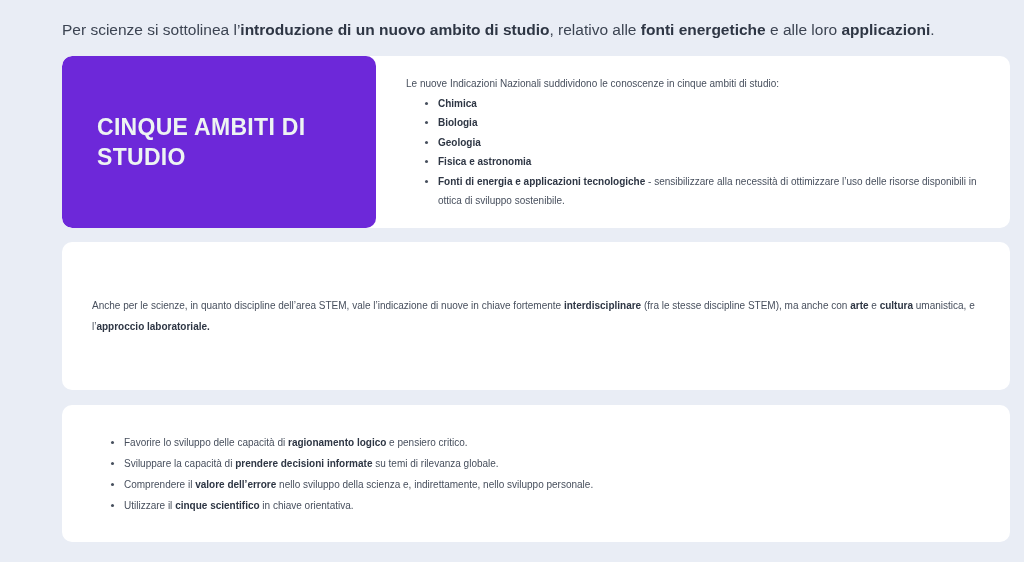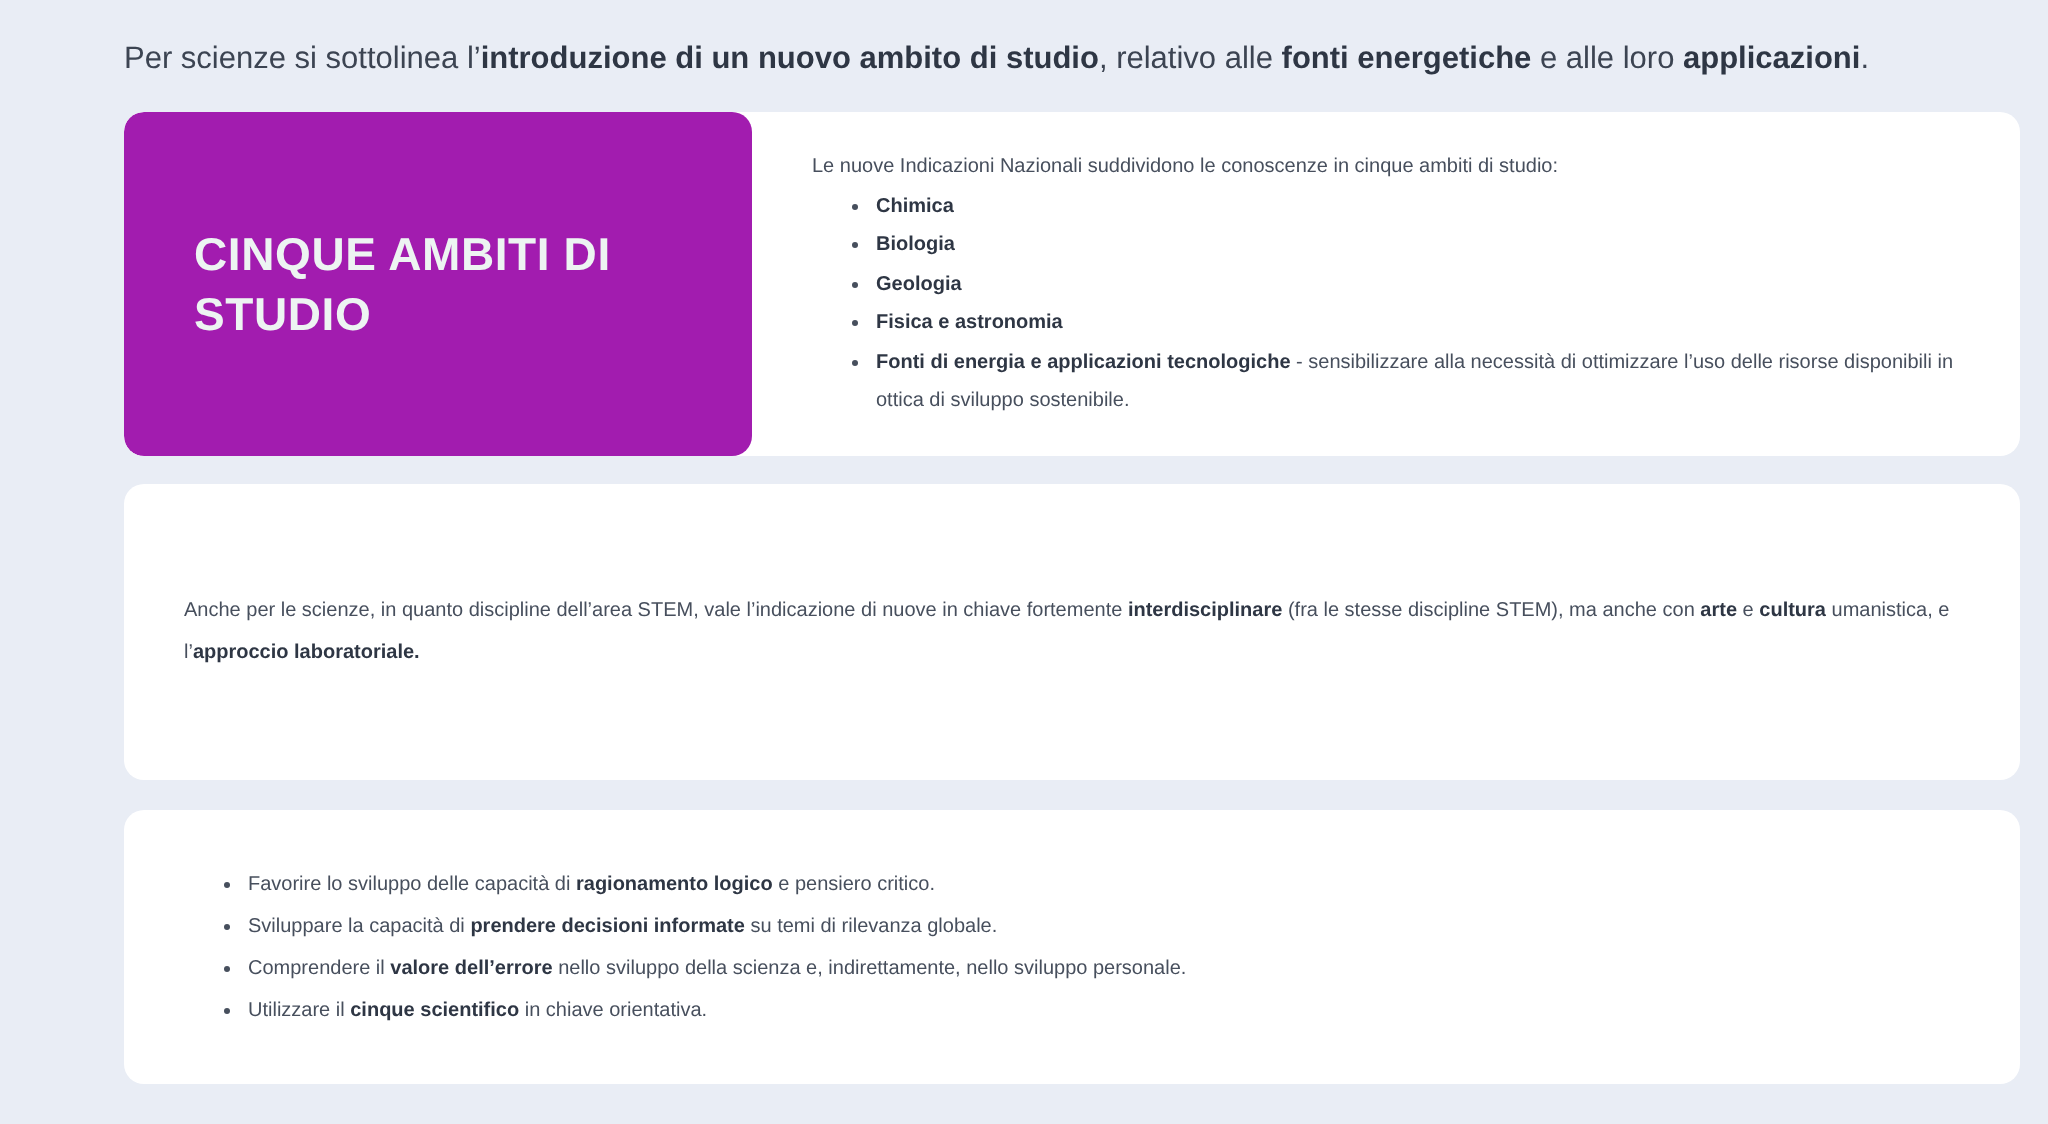--- a/index.html
+++ b/index.html
@@ -25,21 +25,21 @@
     border-radius: 10px;
     margin-bottom: 14px;
     overflow: hidden;
   }
   .band.b1 { height: 172px; }
   .band.b2 { height: 148px; margin-bottom: 15px; }
   .band.b3 { height: 137px; margin-bottom: 0; }
 
   .titlebox {
     flex: 0 0 314px;
-    background: #a21caf;
+    background: #6d28d9;
     border-radius: 10px;
     display: flex;
     align-items: center;
     padding: 10px 16px 10px 35px;
   }
   .titlebox h2 {
     color: #edf4f2;
     font-size: 23px;
     line-height: 30px;
     font-weight: 700;

